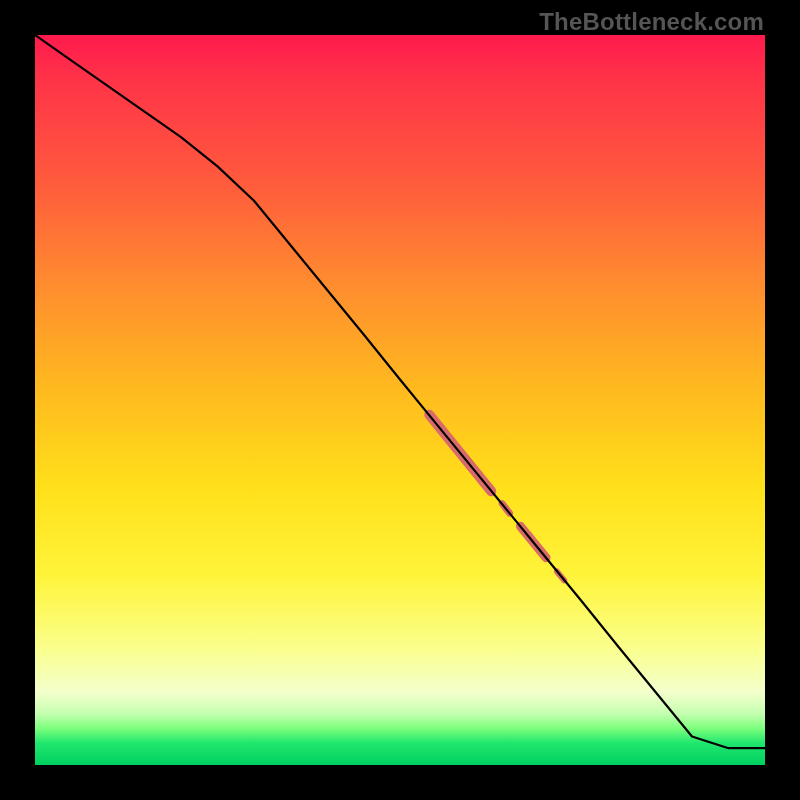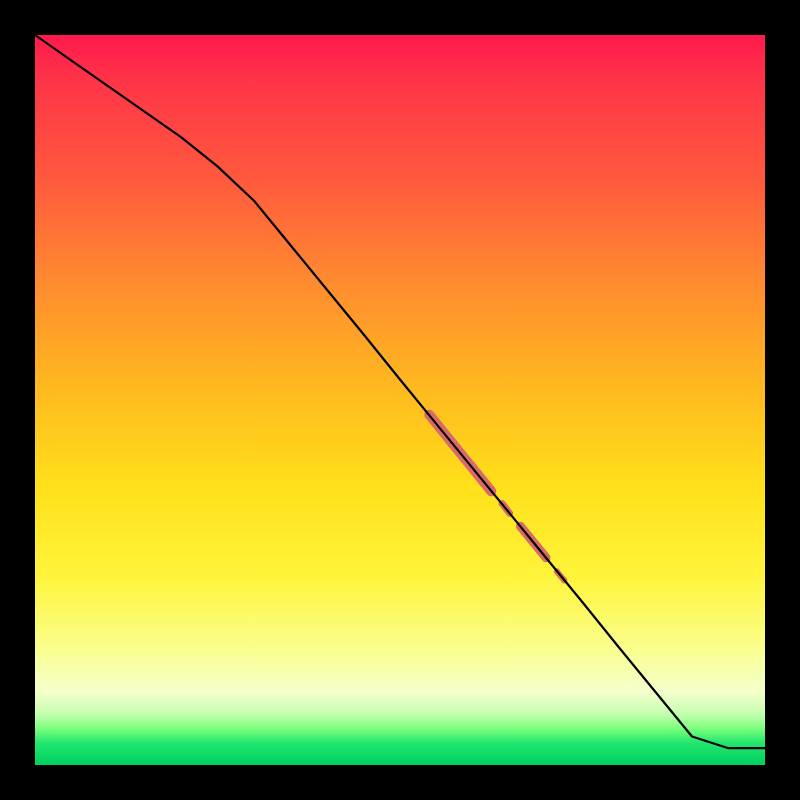--- a/index.html
+++ b/index.html
@@ -68,13 +68,14 @@
   <svg class="svg-layer" viewBox="0 0 730 730" preserveAspectRatio="none">
     <g id="markers-group">
         <line x1="394.20" y1="379.60" x2="456.25" y2="456.25" stroke="#d96a6a" stroke-width="10" stroke-linecap="round"></line>
         <line x1="467.20" y1="468.66" x2="474.50" y2="478.15" stroke="#d96a6a" stroke-width="7" stroke-linecap="round"></line>
         <line x1="485.45" y1="491.29" x2="511.00" y2="522.68" stroke="#d96a6a" stroke-width="9" stroke-linecap="round"></line>
         <line x1="521.95" y1="536.55" x2="529.25" y2="545.31" stroke="#d96a6a" stroke-width="6" stroke-linecap="round"></line>
       </g>
     <path id="curve-path" fill="none" stroke="#000000" stroke-width="2.2" stroke-linejoin="round" stroke-linecap="round" d="M0.00 0.00 L36.50 25.55 L73.00 51.10 L109.50 76.65 L146.00 102.20 L182.50 131.40 L219.00 165.71 L255.50 210.24 L292.00 254.77 L328.50 299.30 L365.00 344.56 L401.50 389.09 L438.00 433.62 L474.50 478.15 L511.00 522.68 L547.50 567.21 L584.00 612.47 L620.50 657.00 L657.00 701.53 L693.50 713.21 L730.00 713.21"></path>
   </svg>
 
+  <div class="watermark">TheBottleneck.com</div>
 </div>
 
 </body></html>

